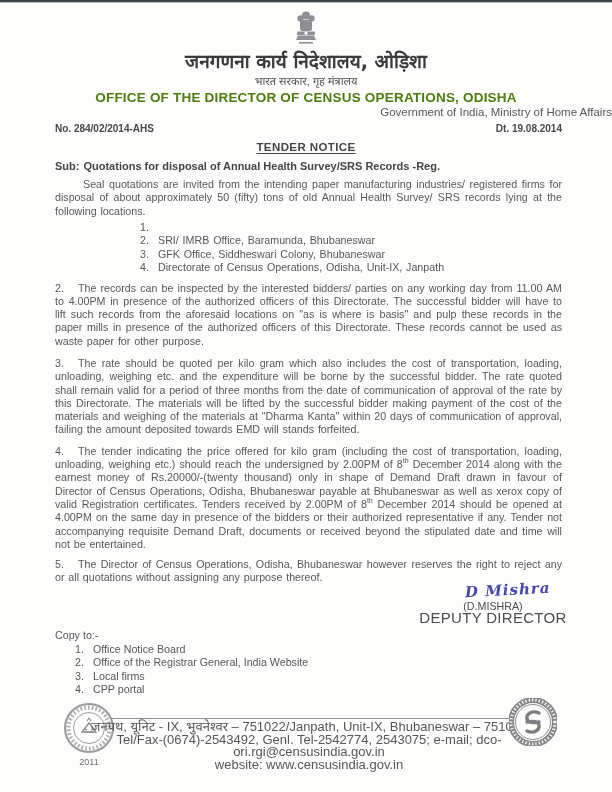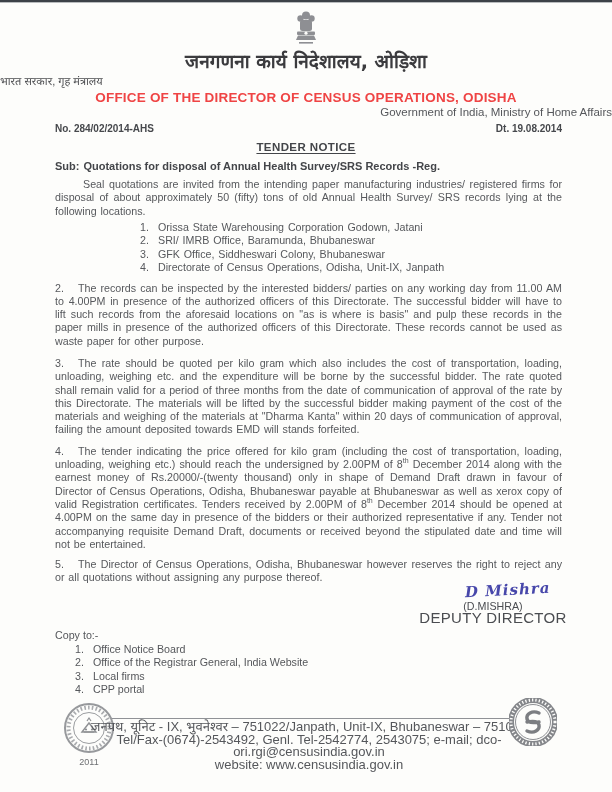--- a/index.html
+++ b/index.html
@@ -9,23 +9,23 @@
     font-family:"Liberation Sans","DejaVu Sans",sans-serif;
     color:#55575b;
   }
   .scan-topline { position:absolute; top:0; left:0; right:0; height:2px; background:#3d4248; }
   .scan-topline2 { position:absolute; top:2px; left:0; right:0; height:1px; background:#b9bcbe; }
 
   .emblem { width:30px; height:38px; margin:9px auto 0 auto; display:block; }
 
   .hindi-title { text-align:center; font-weight:bold; font-size:19px; line-height:23px;
     color:#3b3b3e; margin-top:3px; font-family:"DejaVu Sans",sans-serif; }
-  .hindi-sub { font-size:11px; line-height:13px; color:#4c4d50; margin-top:2px; }
+  .hindi-sub { text-align:center; font-size:11px; line-height:13px; color:#4c4d50; margin-top:2px; }
   .office-title { text-align:center; font-weight:bold; font-size:13.5px; line-height:16px;
-    color:#ef4444; margin-top:2px; letter-spacing:0.2px; }
+    color:#4d7c0f; margin-top:2px; letter-spacing:0.2px; }
   .govt-line { text-align:right; font-size:11.5px; line-height:13px; color:#55575b; margin-top:0; }
 
   .ref-row { display:flex; justify-content:space-between; margin:4px 50px 0 55px;
     font-size:10px; font-weight:bold; color:#46484c; }
 
   .notice-title { text-align:center; font-weight:bold; font-size:11.5px; color:#434549;
     margin-top:7px; letter-spacing:0.4px; text-decoration:underline; text-underline-offset:2px; }
 
   .subject { margin:7px 50px 0 55px; font-size:11px; font-weight:bold; color:#434549; }
   .subject .sub-label { margin-right:4px; }
@@ -98,21 +98,20 @@
   <div class="subject">
     <span class="sub-label">Sub:</span><span>Quotations for disposal of Annual Health Survey/SRS Records -Reg.</span>
   </div>
 
   <div class="body">
     <p class="para para1">Seal quotations are invited from the intending paper manufacturing industries/ registered firms for disposal of about approximately 50 (fifty) tons of old Annual Health Survey/ SRS records lying at the following locations.</p>
 
     <div class="loc-list">
       <div class="loc-item">
         <span class="loc-num">1.</span>
-        <span>Orissa State Warehousing Corporation Godown, Jatani</span>
       </div>
       <div class="loc-item">
         <span class="loc-num">2.</span>
         <span>SRI/ IMRB Office, Baramunda, Bhubaneswar</span>
       </div>
       <div class="loc-item">
         <span class="loc-num">3.</span>
         <span>GFK Office, Siddheswari Colony, Bhubaneswar</span>
       </div>
       <div class="loc-item">

